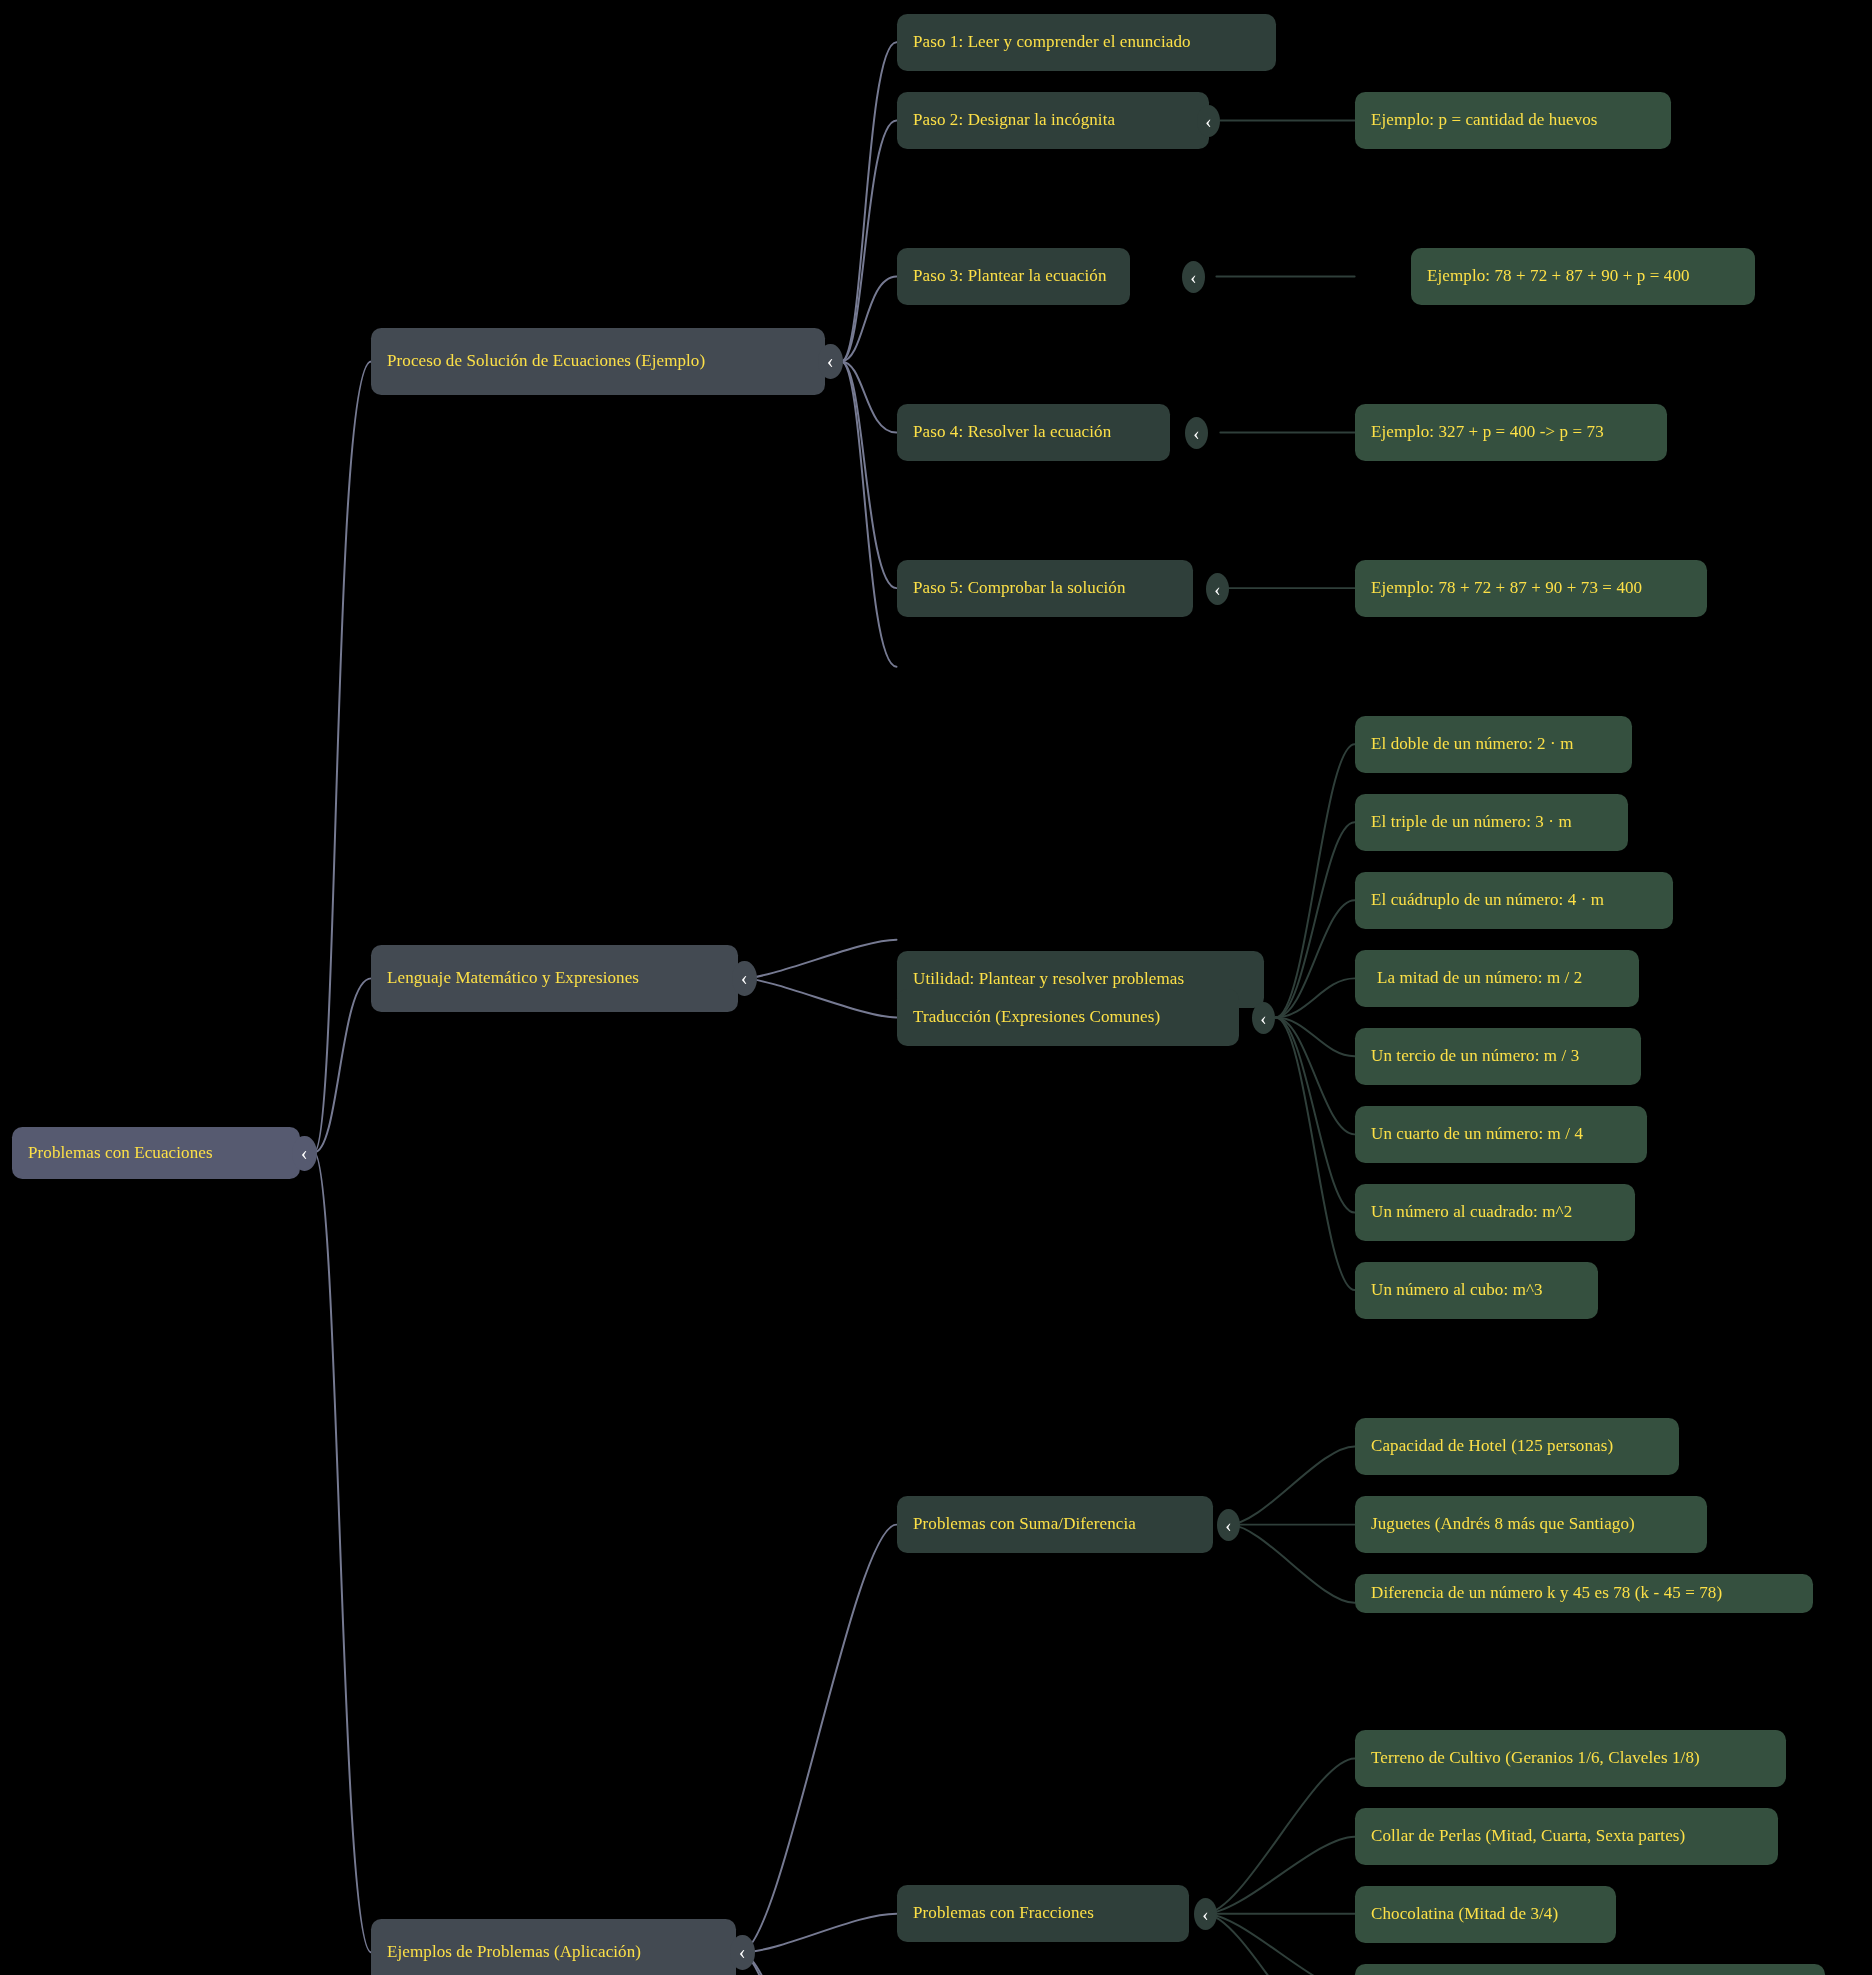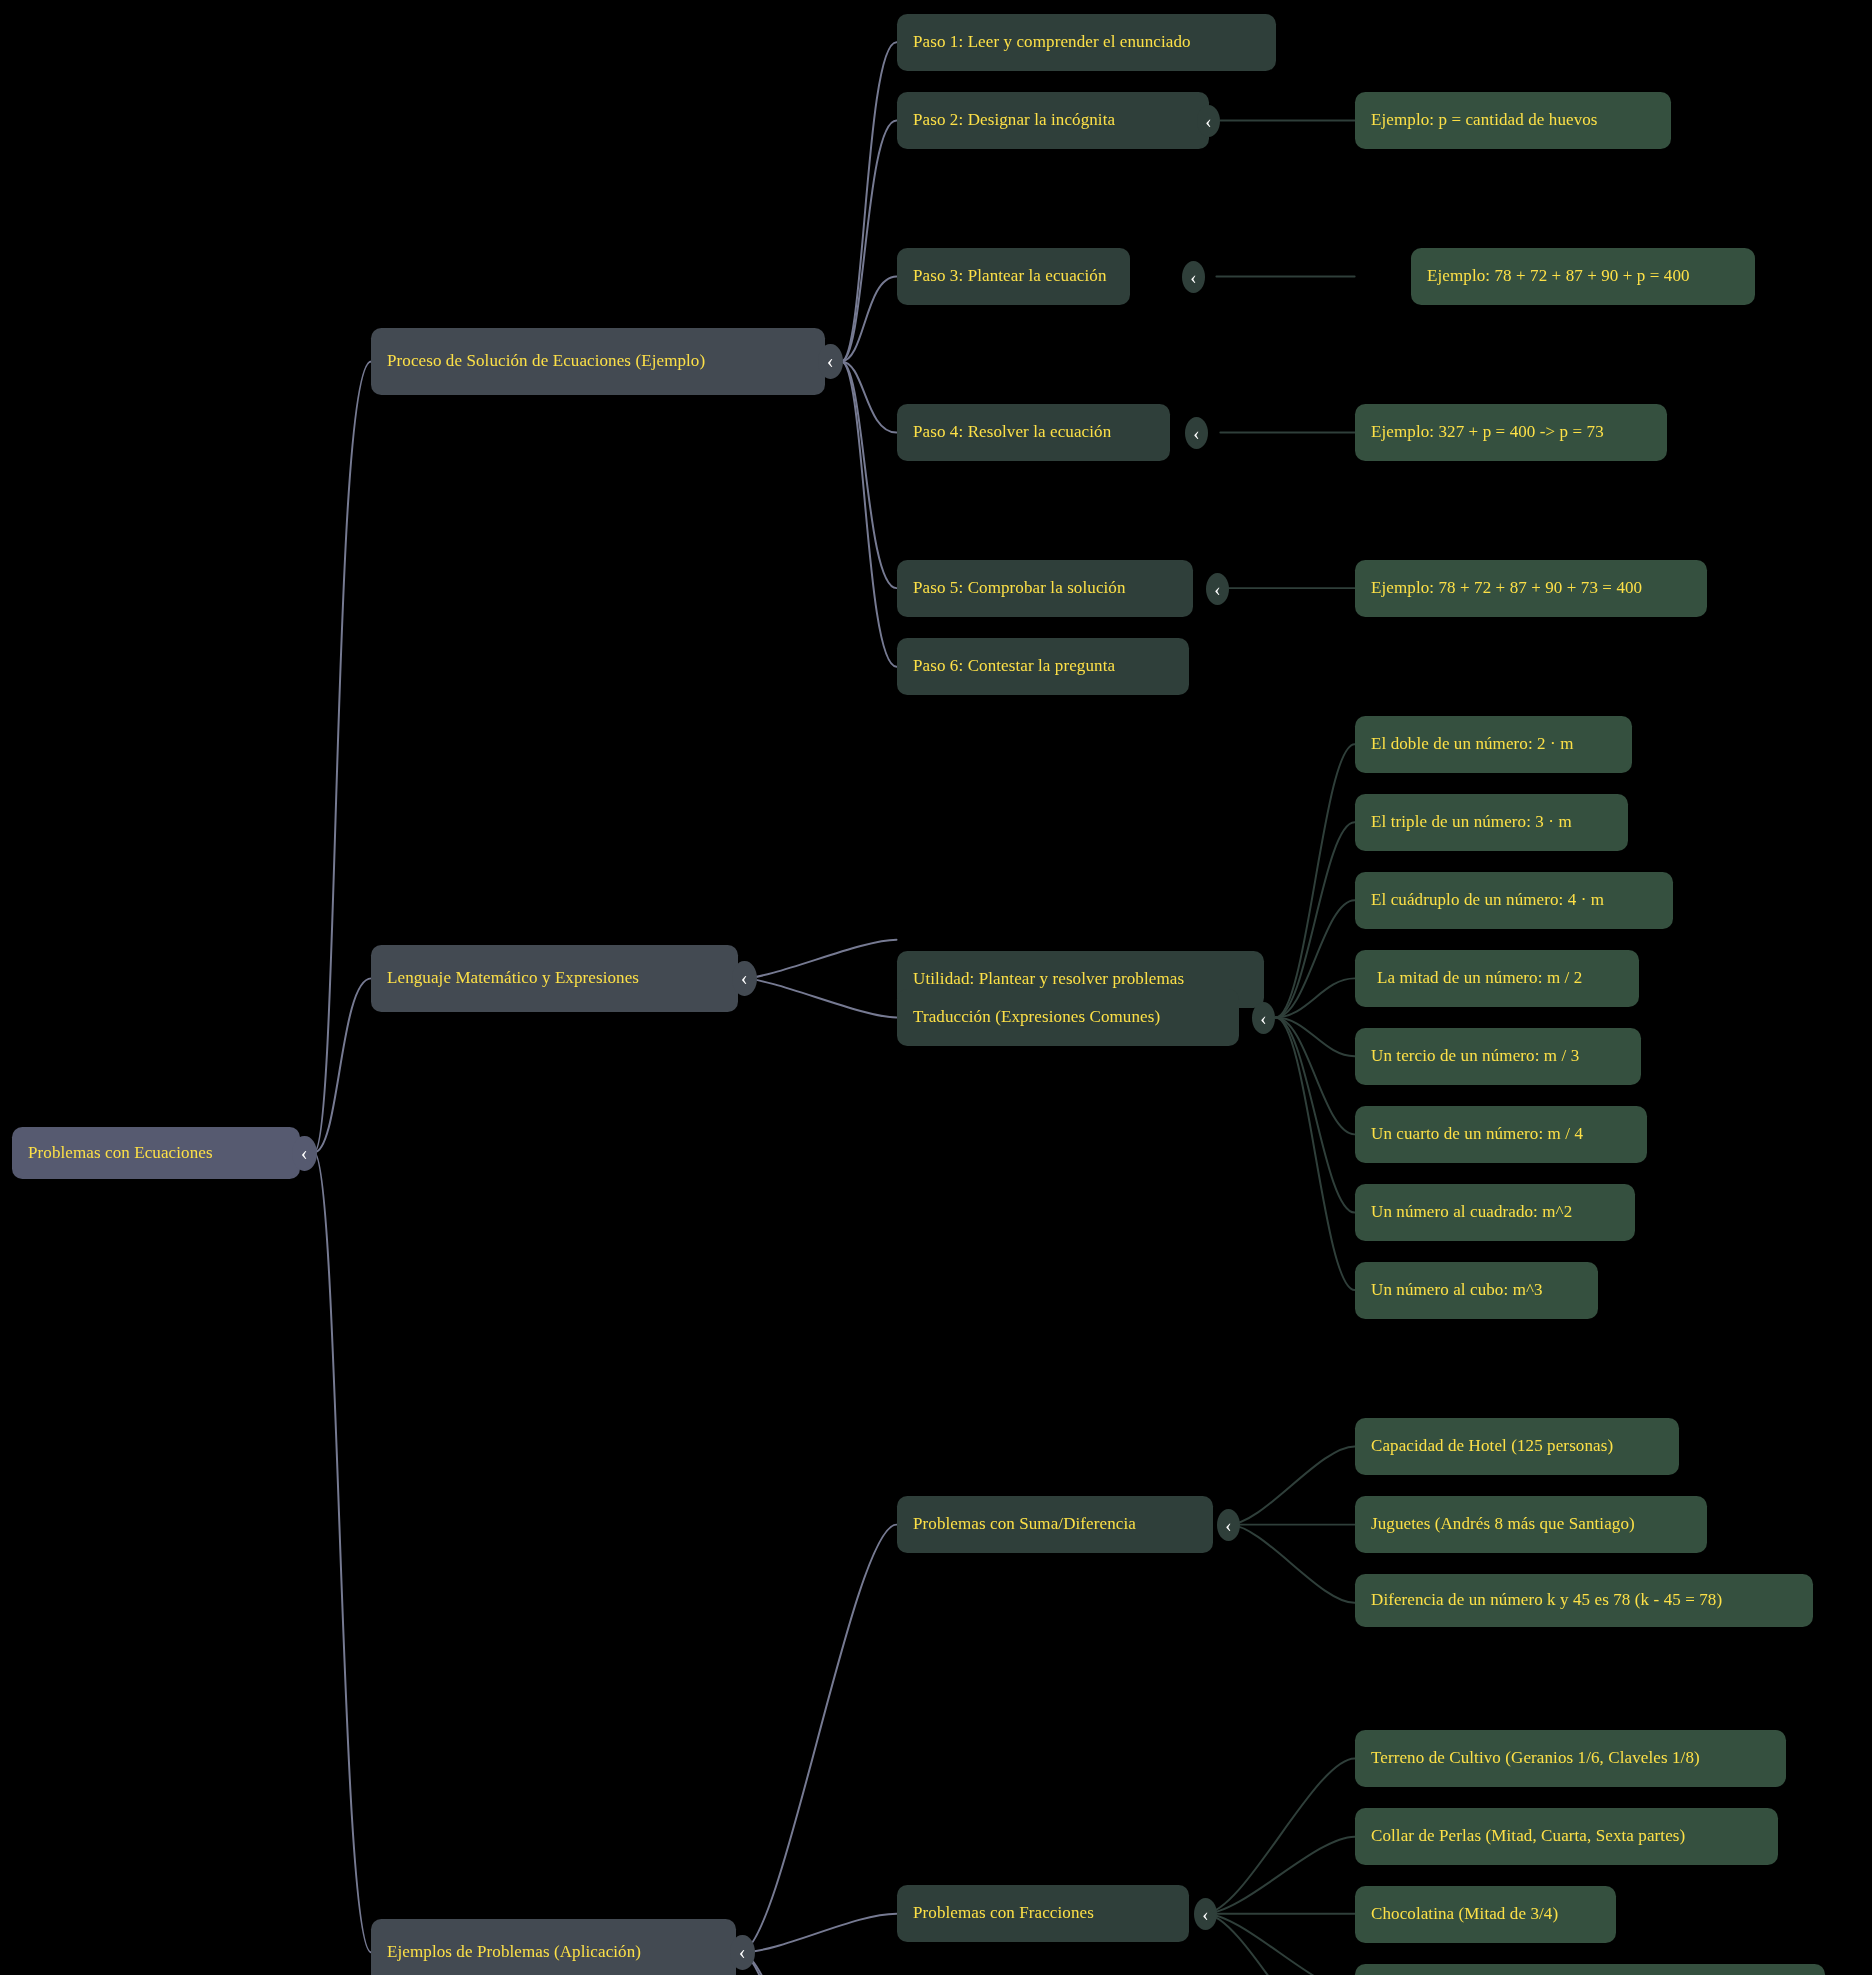--- a/index.html
+++ b/index.html
@@ -174,23 +174,20 @@
   </div>
 
   <div class="node lvl2" style="left:897px; top:560px; width:296px; height:57px; font-size:17px;">
     <span class="label">Paso 5: Comprobar la solución</span>
   </div>
   <div class="toggle t2" style="left:1206px; top:573px; width:23px; height:32px; font-size:19px;">‹</div>
   <div class="node lvl3" style="left:1355px; top:560px; width:352px; height:57px; font-size:17px;">
     <span class="label">Ejemplo: 78 + 72 + 87 + 90 + 73 = 400</span>
   </div>
 
-  <div class="node lvl2" style="left:897px; top:638px; width:292px; height:57px; font-size:17px;">
-    <span class="label">Paso 6: Contestar la pregunta</span>
-  </div>
 
   <div class="node lvl1" style="left:371px; top:945px; width:367px; height:67px; font-size:17px;">
     <span class="label">Lenguaje Matemático y Expresiones</span>
   </div>
   <div class="toggle t1" style="left:732px; top:961px; width:24.5px; height:35px; font-size:20.5px;">‹</div>
 
   <div class="node lvl2" style="left:897px; top:911px; width:367px; height:57px; font-size:17px;margin-top:40px;">
     <span class="label">Utilidad: Plantear y resolver problemas</span>
   </div>
 
@@ -232,21 +229,21 @@
   <div class="node lvl2" style="left:897px; top:1496px; width:316px; height:57px; font-size:17px;">
     <span class="label">Problemas con Suma/Diferencia</span>
   </div>
   <div class="toggle t2" style="left:1217px; top:1509px; width:23px; height:32px; font-size:19px;">‹</div>
   <div class="node lvl3" style="left:1355px; top:1418px; width:324px; height:57px; font-size:17px;">
     <span class="label">Capacidad de Hotel (125 personas)</span>
   </div>
   <div class="node lvl3" style="left:1355px; top:1496px; width:352px; height:57px; font-size:17px;">
     <span class="label">Juguetes (Andrés 8 más que Santiago)</span>
   </div>
-  <div class="node lvl3" style="left:1355px; top:1574px; width:458px; height:53px; font-size:17px;">
+  <div class="node lvl3" style="left:1355px; top:1574px; width:458px; height:39px; font-size:17px;">
     <span class="label">Diferencia de un número k y 45 es 78 (k - 45 = 78)</span>
   </div>
 
   <div class="node lvl2" style="left:897px; top:1885px; width:292px; height:57px; font-size:17px;">
     <span class="label">Problemas con Fracciones</span>
   </div>
   <div class="toggle t2" style="left:1194px; top:1898px; width:23px; height:32px; font-size:19px;">‹</div>
   <div class="node lvl3" style="left:1355px; top:1730px; width:431px; height:57px; font-size:17px;">
     <span class="label">Terreno de Cultivo (Geranios 1/6, Claveles 1/8)</span>
   </div>

